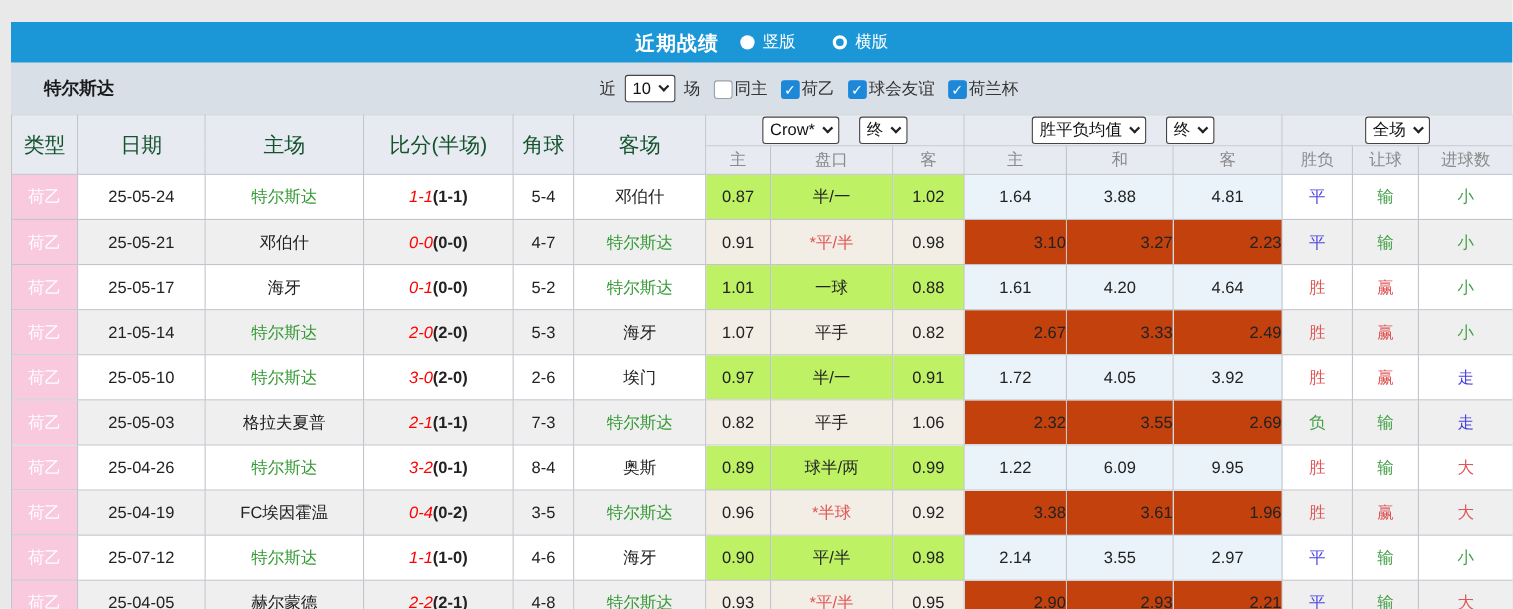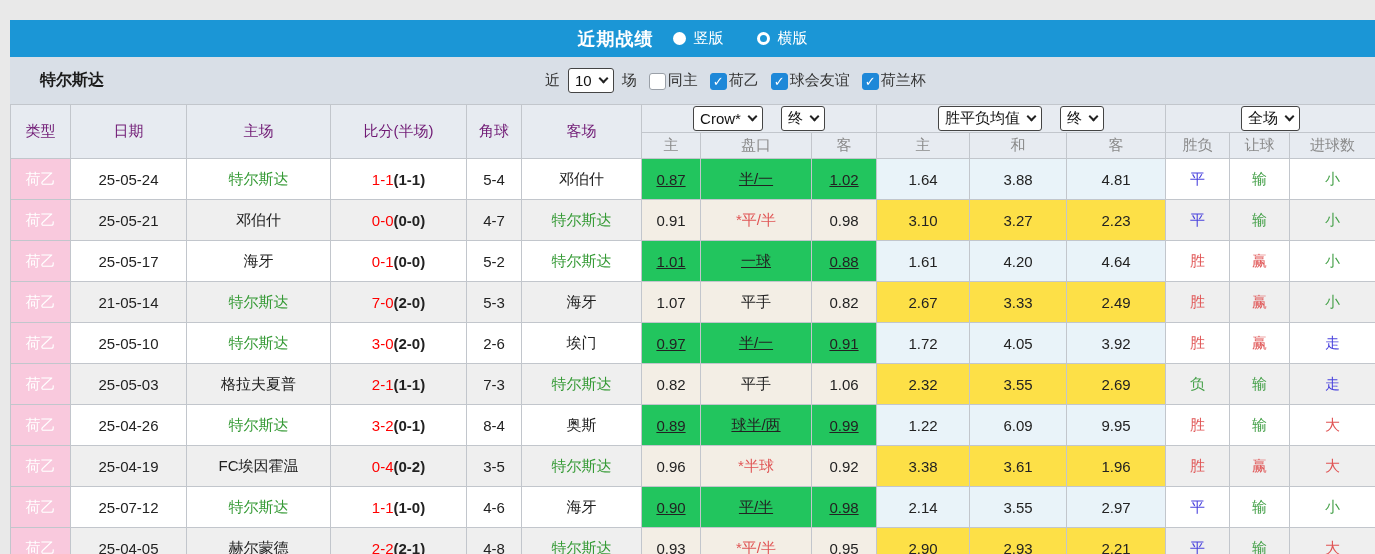--- a/index.html
+++ b/index.html
@@ -42,35 +42,35 @@
     background:#fff; display:inline-flex; align-items:center; justify-content:center;
     margin:0 2px 0 8px; font-size:13px; color:#fff; font-weight:bold;
   }
   .cbx.checked { background:#1e88d8; border-color:#1e88d8; }
   .filter-item { display:flex; align-items:flex-end; cursor:pointer; }
 
   
   table { border-collapse:collapse; table-layout:fixed; width:1365px; background:#fff; }
   td, th { border:1px solid #c2c6cc; overflow:hidden; white-space:nowrap; text-align:center; font-weight:normal; }
   thead td, thead th { background:#e7ebf1; }
-  .hmain { font-size:15px; color:#701a75; }
+  .hmain { font-size:19px; color:#14532d; }
   .hsub td { height:26px; font-size:15px; color:#8a8a8a; }
   .hgrp td { height:28px; }
   .grp-selects { display:flex; align-items:flex-start; justify-content:center; gap:10px; }
   tbody td { height:41px; font-size:15px; color:#222; }
   tbody tr.even td { background:#efefef; }
   tbody tr.odd  td { background:#ffffff; }
   td.c-type { background:#f9c9dd !important; color:#fff; font-size:15px; }
-  tr.odd  td.bg-cream { background:#22c55e;text-decoration:underline; }
+  tr.odd  td.bg-cream { background:#bef264; }
   tr.even td.bg-cream { background:#f3eee5; }
   tr.odd  td.bg-blue  { background:#e9f3f9; }
-  tr.even td.bg-blue  { background:#fde047; }
+  tr.even td.bg-blue  { background:#c2410c;text-align:right; }
 
   .t-team { color:#359a35; }
-  .score-ft { color:#ff0000; }
+  .score-ft { color:#ff0000;font-style:italic; }
   .score-ht { color:#222;font-weight:bold; }
   .t-handred { color:#e05555; }
   .t-red   { color:#e05555; }
   .t-green { color:#44a048; }
   .t-blue  { color:#4a43dd; }
 
   
   .bottom-strip { height:6px; background:#e9e9e9; position:relative; }
   .green-bar { position:absolute; left:790px; top:1px; width:54px; height:5px; background:#1e7d1e; }
 </style>
@@ -245,21 +245,21 @@
     <td class="bg-blue">4.20</td>
     <td class="bg-blue">4.64</td>
     <td class="t-red">胜</td>
     <td class="t-red">赢</td>
     <td class="t-green">小</td>
   </tr>
         <tr class="even">
     <td class="c-type">荷乙</td>
     <td>21-05-14</td>
     <td class="t-team">特尔斯达</td>
-    <td><span class="score-ft">7-0</span><span class="score-ht">(2-0)</span></td>
+    <td><span class="score-ft">2-0</span><span class="score-ht">(2-0)</span></td>
     <td>5-3</td>
     <td>海牙</td>
     <td class="bg-cream">1.07</td>
     <td class="bg-cream">平手</td>
     <td class="bg-cream">0.82</td>
     <td class="bg-blue">2.67</td>
     <td class="bg-blue">3.33</td>
     <td class="bg-blue">2.49</td>
     <td class="t-red">胜</td>
     <td class="t-red">赢</td>

